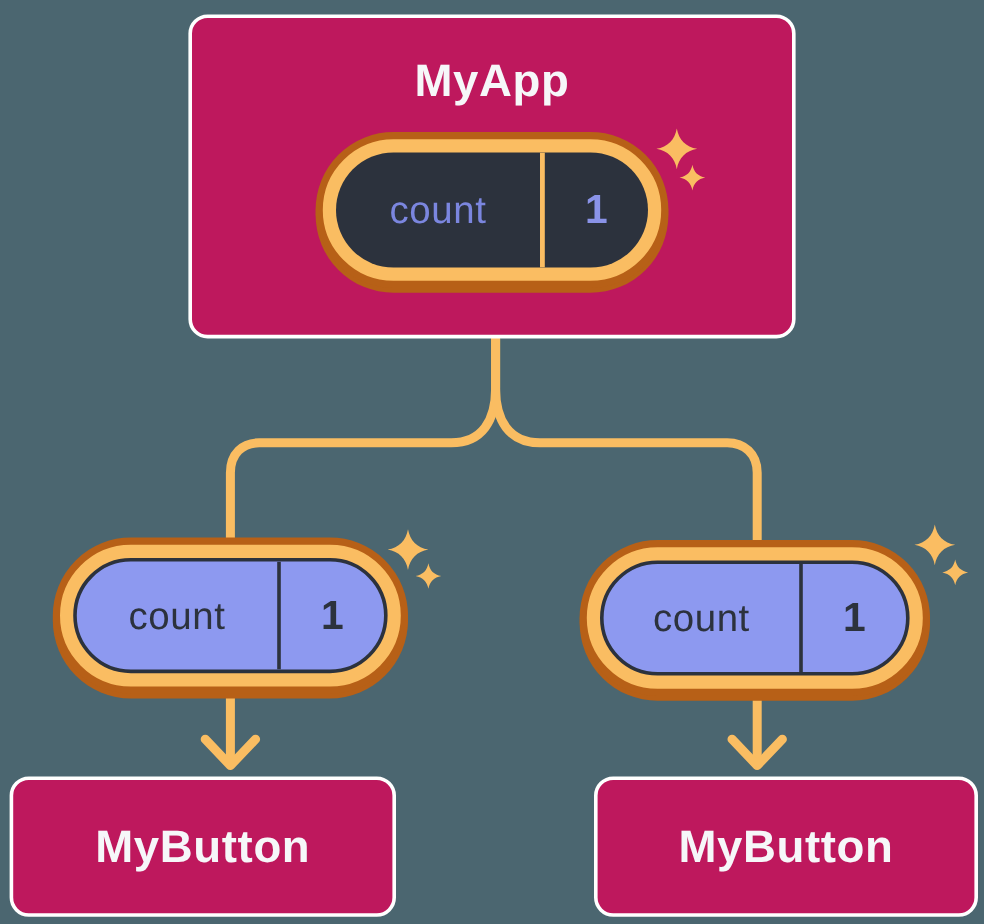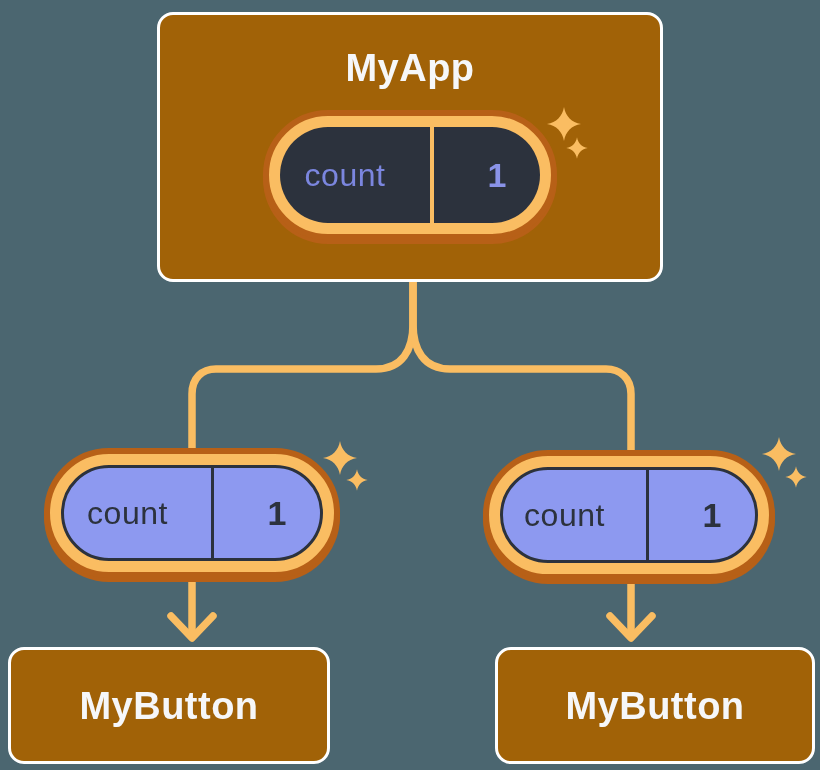--- a/index.html
+++ b/index.html
@@ -5,21 +5,21 @@
   html,body{margin:0;padding:0;}
   body{
     width:820px;height:770px;position:relative;overflow:hidden;
     background:#4B6670;
     font-family:"Liberation Sans", sans-serif;
   }
   .abs{position:absolute;}
   
   .node-card{
     position:absolute;
-    background:#a16207;
+    background:#be185d;
     border:3px solid #FFFFFF;
     border-radius:16px;
     box-sizing:border-box;
     color:#F6F7F9;
   }
   .node-title{
     font-size:38px;
     font-weight:600;
     letter-spacing:0.5px;
     color:#F6F7F9;
@@ -42,21 +42,20 @@
     border-radius:999px;
     padding:11px;
   }
   .pill-core{
     width:100%;height:100%;
     box-sizing:border-box;
     border-radius:999px;
     overflow:hidden;
     display:flex;
     align-items:stretch;
-    gap:20px;
   }
   .pill-core.dark{background:#2C323D;}
   .pill-core.purple{background:#8D99F0;border:3px solid #2C323D;}
   .pill-label{
     flex:1;display:flex;align-items:center;justify-content:center;
     font-size:32px;letter-spacing:0.5px;
   }
   .pill-divider{width:4px;}
   .pill-core.dark  .pill-divider{background:#FABD62;}
   .pill-core.purple .pill-divider{width:3px;background:#2C323D;}

